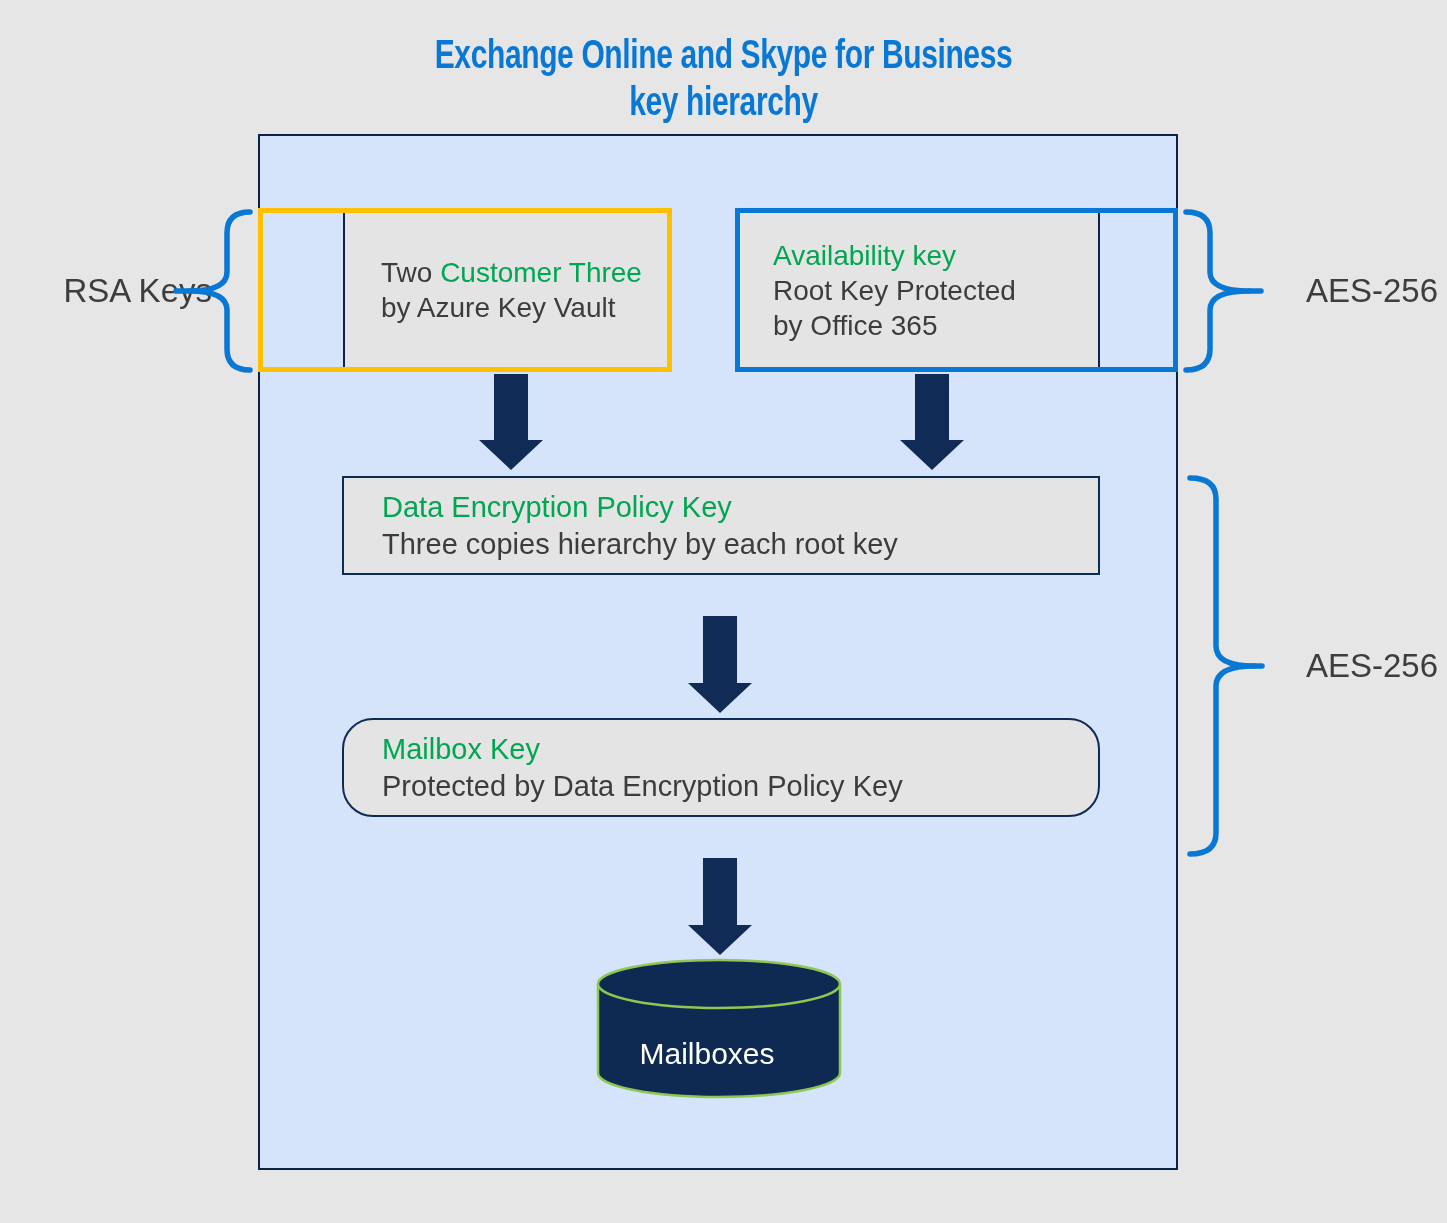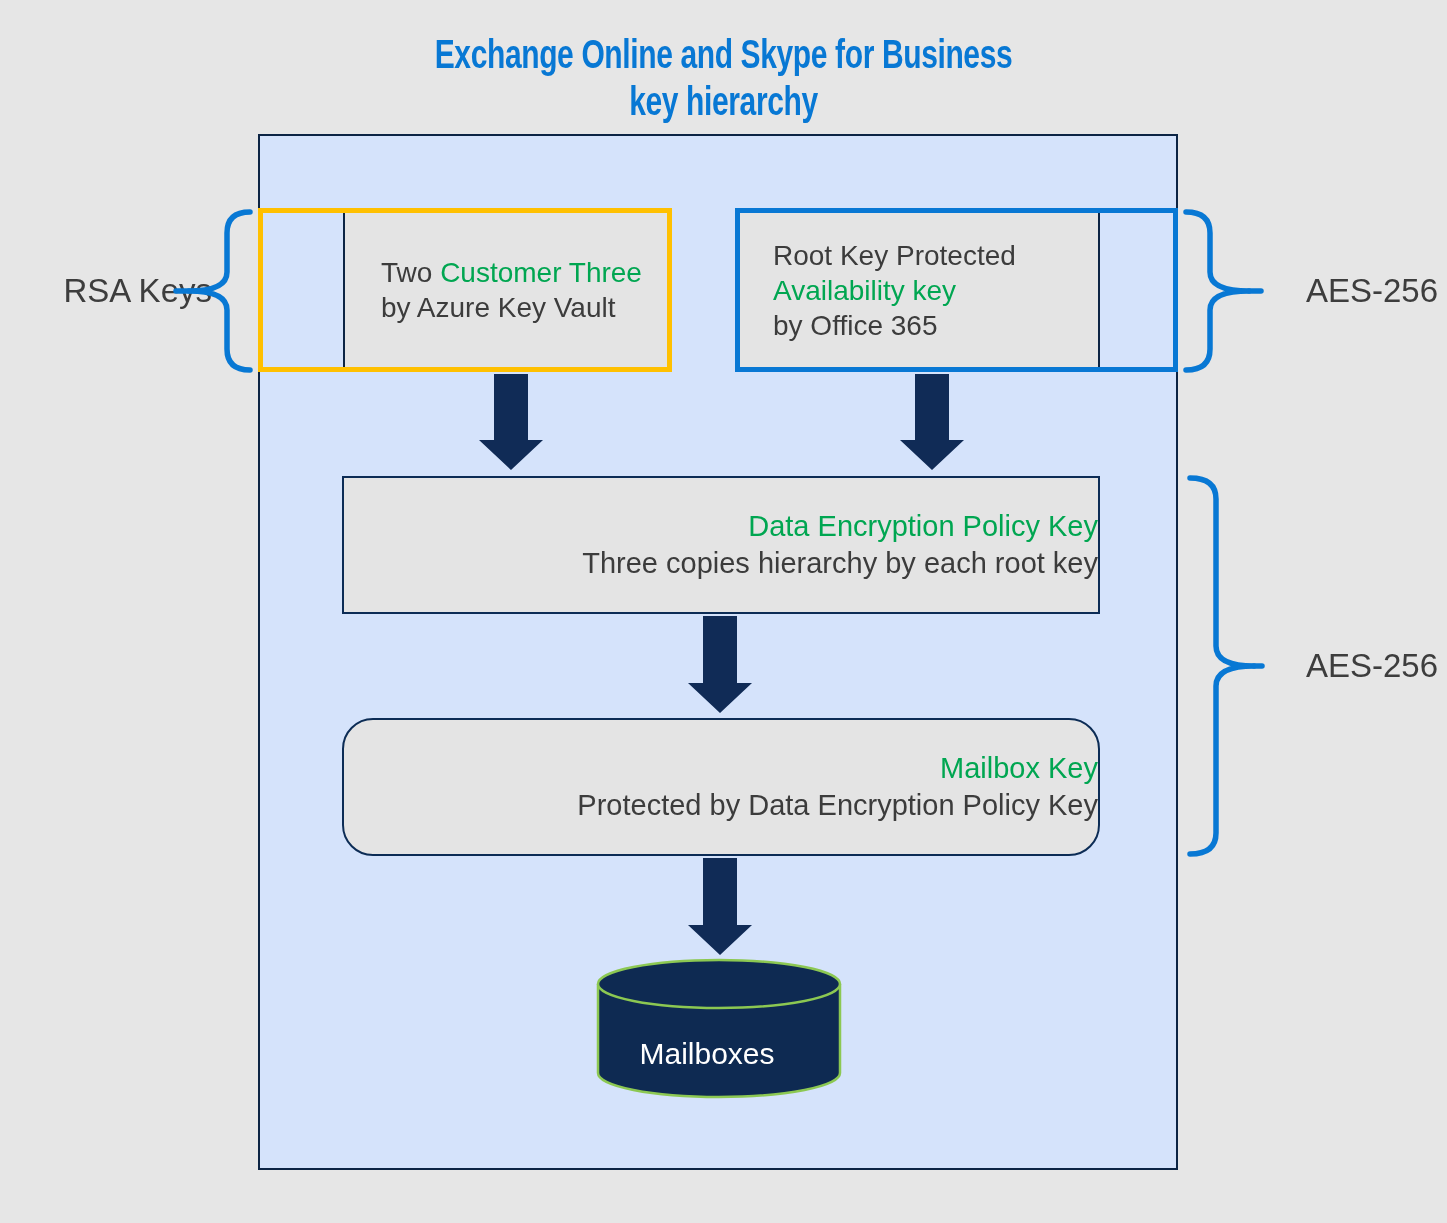--- a/index.html
+++ b/index.html
@@ -38,25 +38,24 @@
   }
   .kb-avail .panel{
     position:absolute;left:0;top:0;width:360px;bottom:0;
     background:#e4e4e4;border-right:2px solid #0c2444;
     display:flex;flex-direction:column;justify-content:center;
     padding-left:33px;box-sizing:border-box;
   }
 
   
   .midbox{
-    position:absolute;left:342px;width:758px;height:138px;
+    position:absolute;left:342px;width:758px;height:99px;
     background:#e4e4e4;border:2px solid #0c2c55;box-sizing:border-box;
     display:flex;flex-direction:column;justify-content:center;
     padding-left:38px;
-    align-items:flex-end;
   }
   .midbox.dep{top:476px;}
   .midbox.mbk{top:718px;border-radius:31px;}
 
   .line{font-size:28px;line-height:35px;color:#3c3c3c;white-space:nowrap;}
   .midbox .line{font-size:29px;line-height:37px;}
   .green{color:#00a651;}
 
   
   .side-label{position:absolute;font-size:33px;line-height:44px;color:#3d3d3d;white-space:nowrap;margin-left:40px;}
@@ -86,22 +85,22 @@
 
   <div class="keybox kb-customer">
     <div class="panel">
       <div class="line"><span>Two </span><span class="green">Customer Three</span></div>
       <div class="line">by Azure Key Vault</div>
     </div>
   </div>
 
   <div class="keybox kb-avail">
     <div class="panel">
+      <div class="line green">Availability key</div>
       <div class="line">Root Key Protected</div>
-      <div class="line green">Availability key</div>
       <div class="line">by Office 365</div>
     </div>
   </div>
 
   <div class="midbox dep">
     <div class="line green">Data Encryption Policy Key</div>
     <div class="line">Three copies hierarchy by each root key</div>
   </div>
 
   <div class="midbox mbk">

